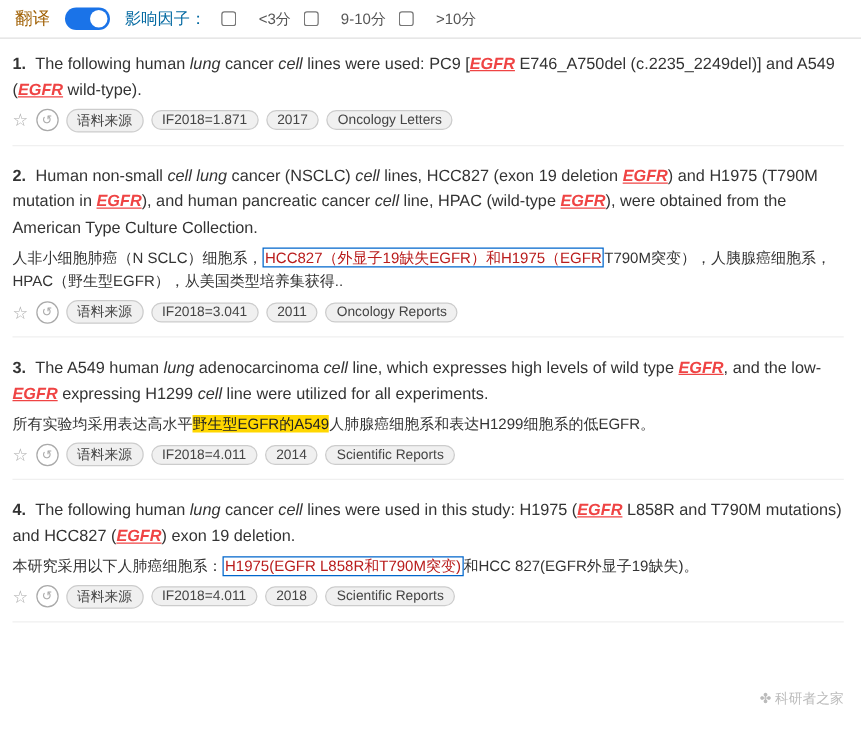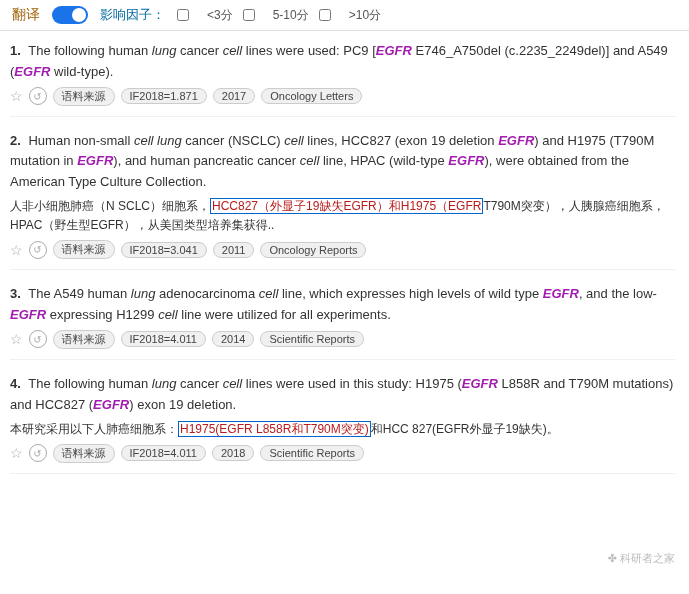--- a/index.html
+++ b/index.html
@@ -89,23 +89,24 @@
       margin-bottom: 4px;
     }
     .result-cn {
       font-size: 12px;
       color: #333;
       line-height: 1.6;
       margin-bottom: 5px;
     }
     .italic { font-style: italic; }
     .highlight-red {
-      color: #a21caf;
+      color: #ef4444;
       font-style: italic;
       font-weight: bold;
+      text-decoration: underline;
     }
     .highlight-yellow {
       background: #ffd700;
       color: #222;
     }
     .highlight-blue-box {
       border: 1.5px solid #0066cc;
       background: transparent;
       color: #b91c1c;
       padding: 0 1px;
@@ -169,21 +170,21 @@
     <div class="toggle-knob"></div>
   </div>
   <span class="influence-label">影响因子：</span>
   <div class="filter-group">
     <label class="filter-item">
       <input type="checkbox" style="">
       <span>&lt;3分</span>
     </label>
     <label class="filter-item">
       <input type="checkbox" style="">
-      <span>5-10分</span>
+      <span>9-10分</span>
     </label>
     <label class="filter-item">
       <input type="checkbox" style="">
       <span>&gt;10分</span>
     </label>
   </div>
 </div>
 
 <div class="content">
 
@@ -218,20 +219,23 @@
       <span class="tag year">2011</span>
       <span class="tag journal">Oncology Reports</span>
     </div>
   </div>
 
   <div class="result-item">
     <div class="result-en">
       <span class="result-number">3.</span>
       The A549 human <span class="italic">lung</span> adenocarcinoma <span class="italic">cell</span> line, which expresses high levels of wild type <span class="highlight-red">EGFR</span>, and the low-<span class="highlight-red">EGFR</span> expressing H1299 <span class="italic">cell</span> line were utilized for all experiments.
     </div>
+    <div class="result-cn">
+      所有实验均采用表达高水平<span class="highlight-yellow">野生型EGFR的A549</span>人肺腺癌细胞系和表达H1299细胞系的低EGFR。
+    </div>
     <div class="tag-row">
       <span class="star-icon">☆</span>
       <span class="circle-icon">↺</span>
       <span class="tag source">语料来源</span>
       <span class="tag if">IF2018=4.011</span>
       <span class="tag year">2014</span>
       <span class="tag journal">Scientific Reports</span>
     </div>
   </div>
 

